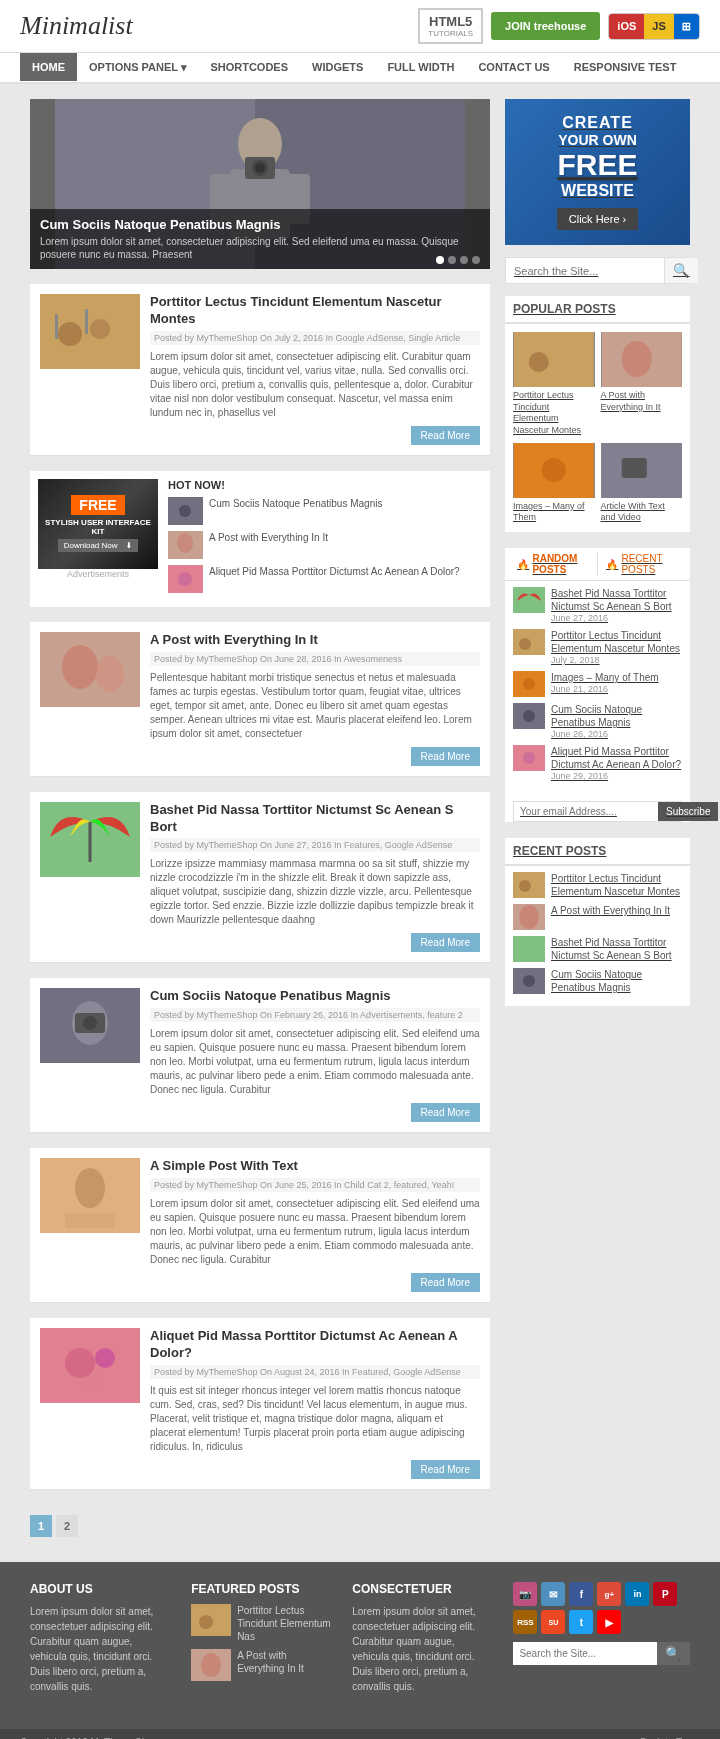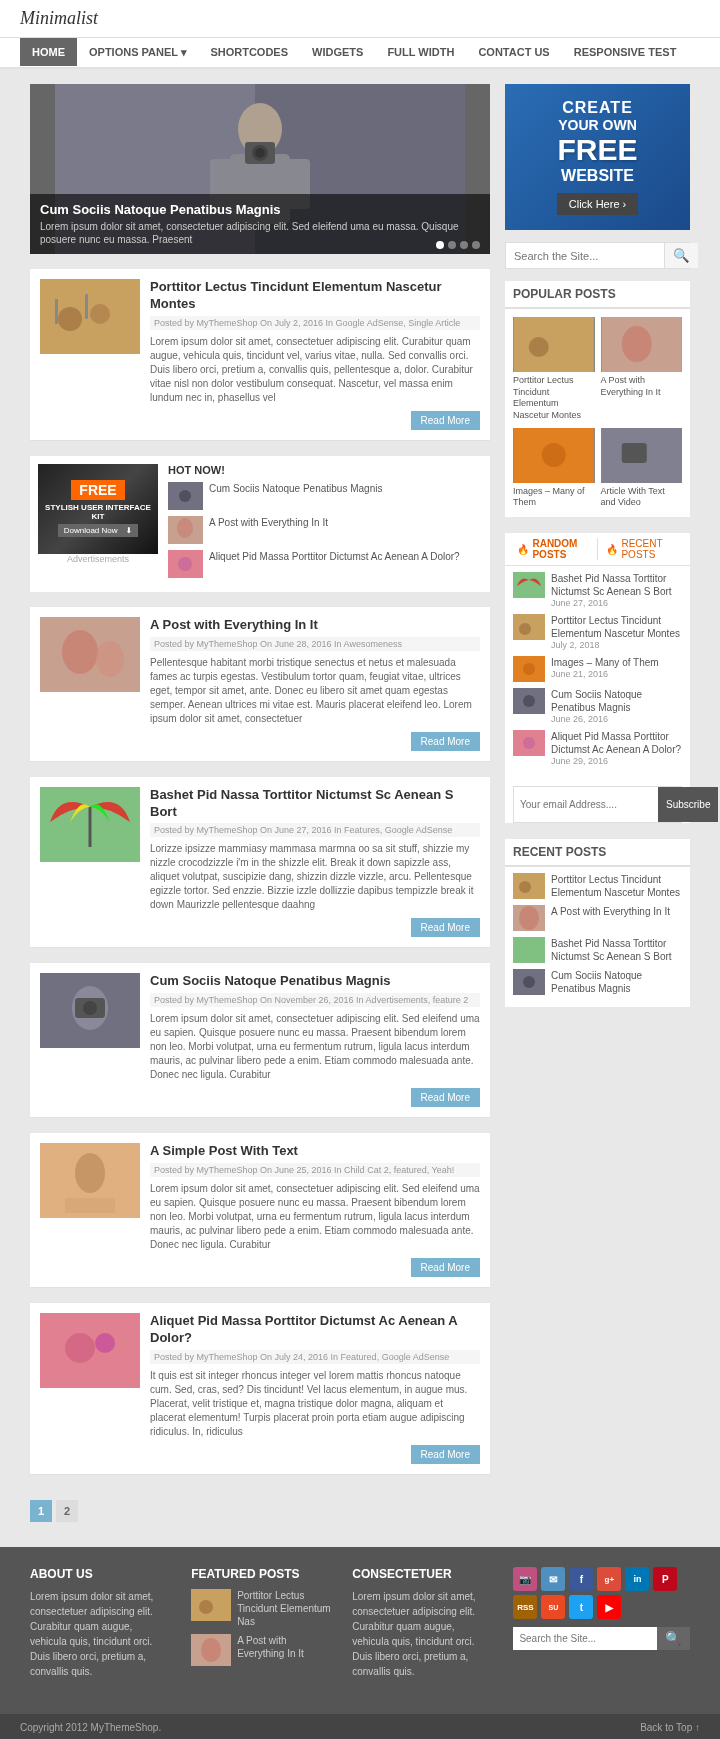--- a/index.html
+++ b/index.html
@@ -11,21 +11,21 @@
     
     #nav { background: #fff; border-bottom: 2px solid #e0e0e0; padding: 0 20px; }
     #nav ul { list-style: none; display: flex; gap: 0; }
     #nav ul li a { display: block; padding: 8px 12px; font-size: 11px; font-weight: bold; color: #555; text-decoration: none; text-transform: uppercase; }
     #nav ul li.active a { background: #666; color: #fff; }
 
     
     #wrapper { max-width: 660px; margin: 0 auto; padding: 15px 0; }
     #content-area { display: flex; gap: 15px; }
     #main { flex: 1; min-width: 0; }
-    #sidebar { width: 185px; flex-shrink: 0; }
+    #sidebar { width: 185px; flex-shrink: 0; text-decoration: underline; }
 
     
     #featured-slider { position: relative; margin-bottom: 15px; overflow: hidden; }
     .slider-img-person { width: 100%; height: 170px; background: #666; position: relative; display: flex; align-items: center; justify-content: center; }
     .person-svg { width: 100%; height: 100%; }
     .slider-caption { position: absolute; bottom: 0; left: 0; right: 0; background: rgba(0,0,0,0.6); color: #fff; padding: 8px 10px; }
     .slider-caption h3 { font-size: 13px; font-weight: bold; margin-bottom: 3px; }
     .slider-caption p { font-size: 10px; color: #ccc; line-height: 1.3; }
     .slider-dots { position: absolute; bottom: 5px; right: 10px; display: flex; gap: 4px; }
     .slider-dot { width: 8px; height: 8px; border-radius: 50%; background: rgba(255,255,255,0.4); }
@@ -78,21 +78,21 @@
     .random-list { padding: 6px 8px; }
     .random-item { display: flex; gap: 6px; margin-bottom: 6px; align-items: flex-start; }
     .random-thumb { width: 32px; height: 26px; background: #888; flex-shrink: 0; }
     .random-text { flex: 1; }
     .random-title { font-size: 10px; color: #555; line-height: 1.3; }
     .random-date { font-size: 9px; color: #999; }
 
     
     .email-subscribe { display: flex; border: 1px solid #ddd; margin: 8px; }
     .email-input { flex: 1; padding: 4px 6px; font-size: 10px; border: none; outline: none; color: #aaa; }
-    .subscribe-btn { background: #555; color: #fff; padding: 12px 8px; font-size: 10px; border: none; cursor: pointer; }
+    .subscribe-btn { background: #555; color: #fff; padding: 4px 8px; font-size: 10px; border: none; cursor: pointer; }
 
     
     .recent-list { padding: 6px 8px; }
     .recent-item { display: flex; gap: 6px; margin-bottom: 6px; }
     .recent-thumb { width: 32px; height: 26px; background: #888; flex-shrink: 0; }
     .recent-title { font-size: 10px; color: #555; line-height: 1.3; }
 
     
     .pagination { display: flex; gap: 4px; padding: 10px 0; }
     .page-btn { width: 22px; height: 22px; display: flex; align-items: center; justify-content: center; background: #7ab3d0; color: #fff; font-size: 11px; font-weight: bold; cursor: pointer; }
@@ -124,21 +124,33 @@
 
     .advertisements-label { font-size: 9px; color: #aaa; text-align: center; margin-bottom: 3px; }
 
     
     .clearfix::after { content: ''; display: block; clear: both; }
   </style>
 </head>
 <body>
 
 <div id="header">
-  <div style="font-family: Georgia, serif; font-size: 18px; font-style: italic; color: #333; cursor: pointer;">Minimalist</div>
+  <div style="font-family: Georgia, serif; font-size: 26px; font-style: italic; color: #333; cursor: pointer;">Minimalist</div>
+  <div style="display:flex; align-items:center; gap:8px;">
+    <div style="border:2px solid #ccc; padding:4px 8px; text-align:center;">
+      <div style="font-size:13px; font-weight:bold; color:#555;">HTML5</div>
+      <div style="font-size:8px; color:#888;">TUTORIALS</div>
+    </div>
+    <div style="background:#5a9e3a; color:#fff; padding:8px 14px; font-size:11px; font-weight:bold; border-radius:3px; cursor:pointer;">JOIN treehouse</div>
+    <div style="display:flex; border-radius:4px; overflow:hidden; border:1px solid #ccc;">
+      <div style="background:#cc3333; color:#fff; font-size:11px; font-weight:bold; padding:6px 8px;">iOS</div>
+      <div style="background:#f0c020; color:#333; font-size:11px; font-weight:bold; padding:6px 8px;">JS</div>
+      <div style="background:#0066cc; color:#fff; font-size:11px; font-weight:bold; padding:6px 8px;">⊞</div>
+    </div>
+  </div>
 </div>
 
 <div id="nav">
   <ul>
     <li class="active">
         <a href="#">HOME</a>
       </li>
     <li>
         <a href="#">OPTIONS PANEL ▾</a>
       </li>
@@ -300,21 +312,21 @@
         <div class="post-thumb">
           <svg width="100" height="75" viewBox="0 0 100 75" xmlns="http://www.w3.org/2000/svg">
             <rect width="100" height="75" fill="#707080"></rect>
             <ellipse cx="50" cy="35" rx="18" ry="22" fill="#9090a0" opacity="0.8"></ellipse>
             <rect x="35" y="25" width="30" height="20" rx="3" fill="#555"></rect>
             <circle cx="50" cy="35" r="7" fill="#444"></circle>
           </svg>
         </div>
         <div class="post-content">
           <div class="post-title">Cum Sociis Natoque Penatibus Magnis</div>
-          <div class="post-meta">Posted by MyThemeShop On November 26, 2016 In Advertisements, feature 2</div>
+          <div class="post-meta">Posted by MyThemeShop On February 26, 2016 In Advertisements, feature 2</div>
           <div class="post-text">Lorem ipsum dolor sit amet, consectetuer adipiscing elit. Sed eleifend uma eu sapien. Quisque posuere nunc eu massa. Praesent bibendum lorem non leo. Morbi volutpat, urna eu fermentum rutrum, ligula lacus interdum mauris, ac pulvinar libero pede a enim. Etiam commodo malesuada ante. Donec nec ligula. Curabitur</div>
           <div class="clearfix">
             <button class="read-more-btn">Read More</button>
           </div>
         </div>
       </div>
 
       <div class="post">
         <div class="post-thumb">
           <svg width="100" height="75" viewBox="0 0 100 75" xmlns="http://www.w3.org/2000/svg">
@@ -337,21 +349,21 @@
         <div class="post-thumb">
           <svg width="100" height="75" viewBox="0 0 100 75" xmlns="http://www.w3.org/2000/svg">
             <rect width="100" height="75" fill="#e08090"></rect>
             <circle cx="40" cy="35" r="15" fill="#d06080" opacity="0.7"></circle>
             <circle cx="65" cy="30" r="10" fill="#c040a0" opacity="0.6"></circle>
             <circle cx="55" cy="55" r="8" fill="#e08090" opacity="0.5"></circle>
           </svg>
         </div>
         <div class="post-content">
           <div class="post-title">Aliquet Pid Massa Porttitor Dictumst Ac Aenean A Dolor?</div>
-          <div class="post-meta">Posted by MyThemeShop On July 24, 2016 In Featured, Google AdSense</div>
+          <div class="post-meta">Posted by MyThemeShop On August 24, 2016 In Featured, Google AdSense</div>
           <div class="post-text">It quis est sit integer rhoncus integer vel lorem mattis rhoncus natoque cum. Sed, cras, sed? Dis tincidunt! Vel lacus elementum, in augue mus. Placerat, velit tristique et, magna tristique dolor magna, aliquam et placerat elementum! Turpis placerat proin porta etiam augue adipiscing ridiculus. In, ridiculus</div>
           <div class="clearfix">
             <button class="read-more-btn">Read More</button>
           </div>
         </div>
       </div>
 
       <div class="pagination">
         <div class="page-btn">1</div>
         <div class="page-btn inactive">2</div>

